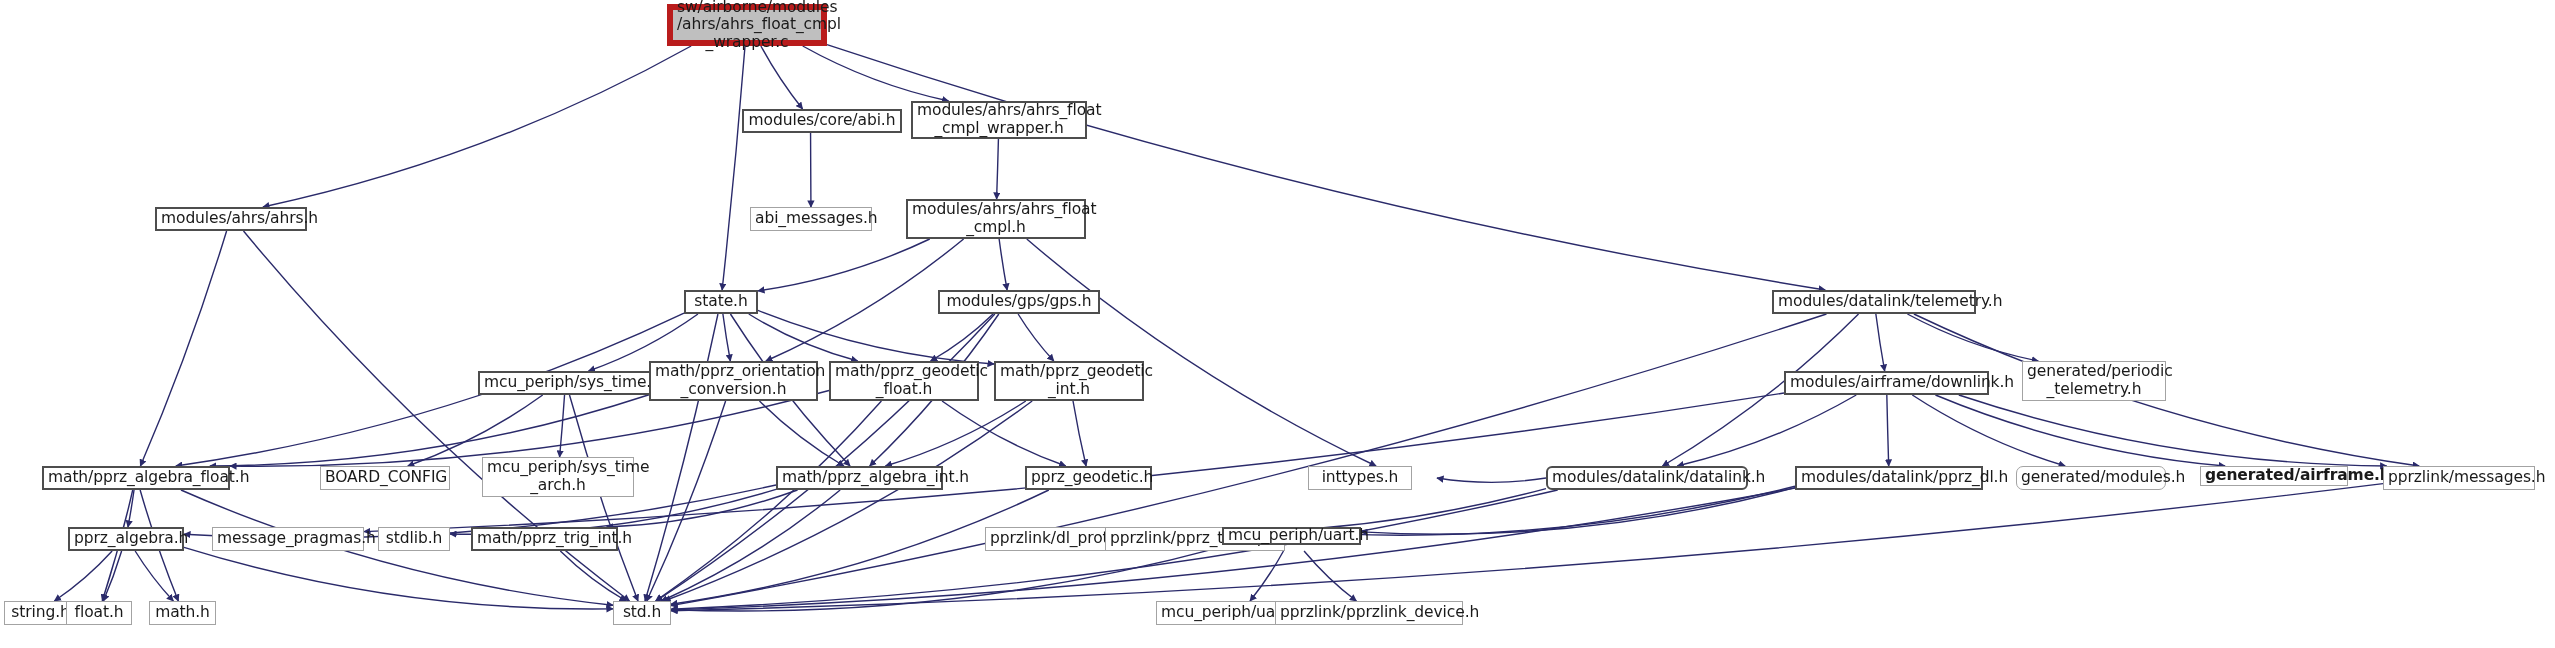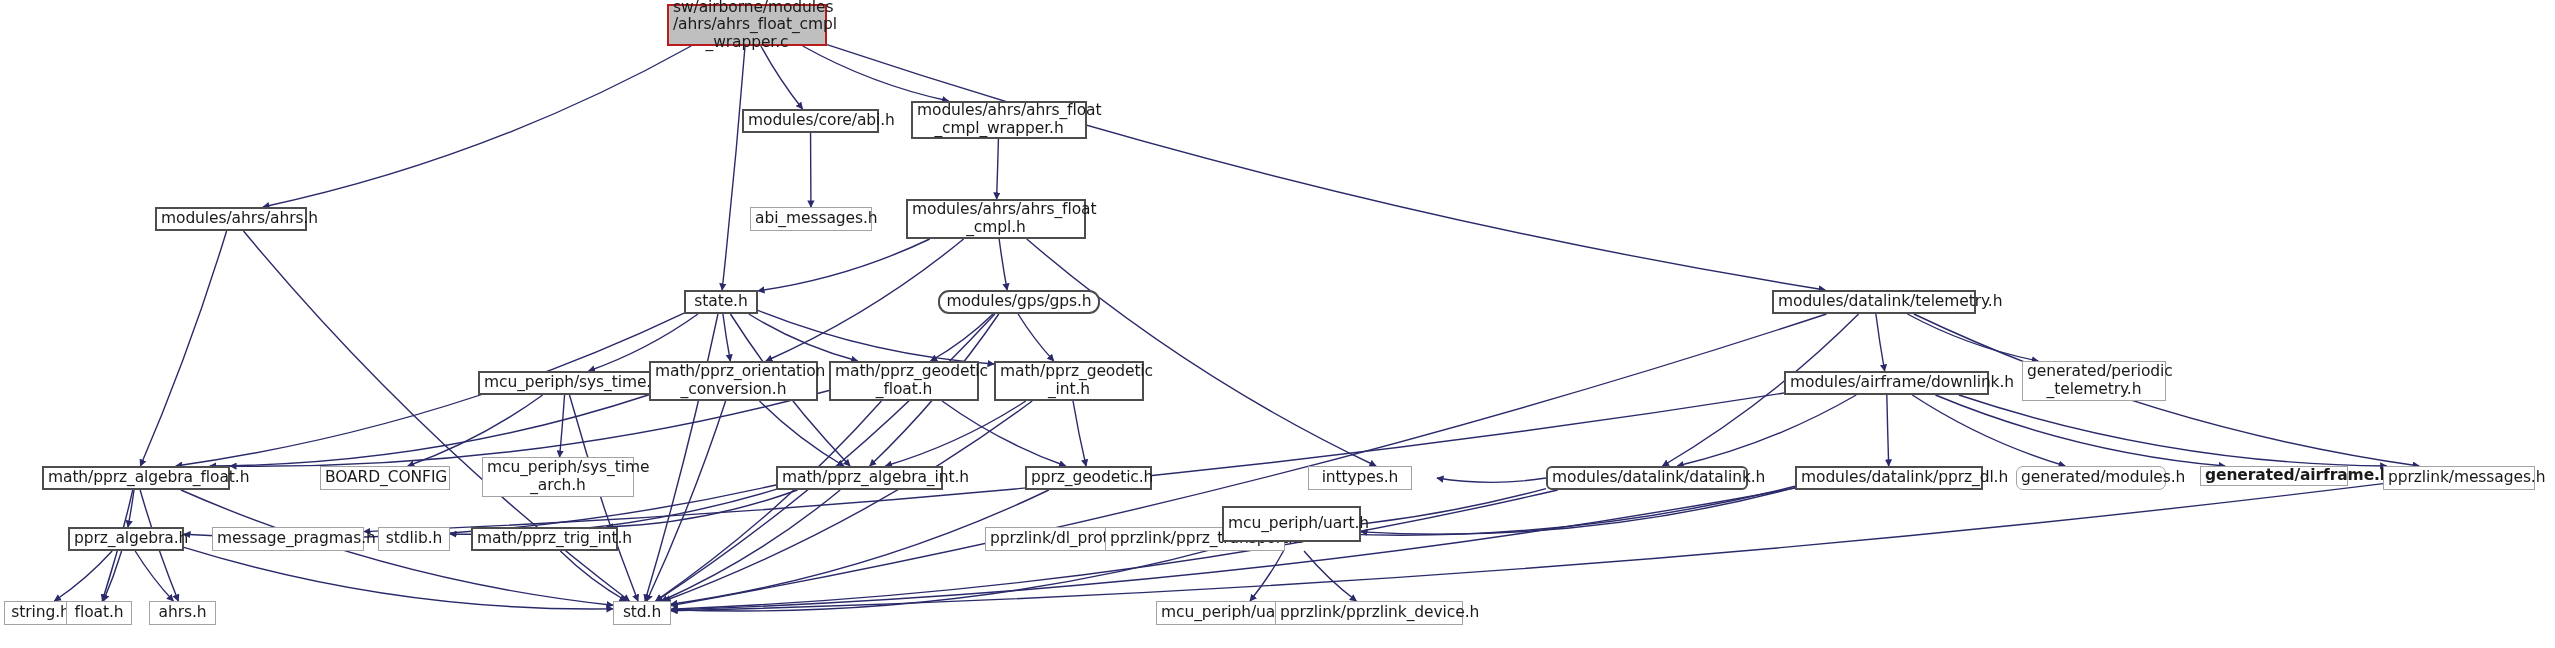--- a/index.html
+++ b/index.html
@@ -38,21 +38,21 @@
     line-height: 1.14;
     letter-spacing: -0.1px;
     white-space: pre-line;
     padding: 1px 4px;
     z-index: 5;
   }
   .node.strong {
     border: 2px solid #4d4d4d;
   }
   .node.root {
-    border: 2px solid #b91c1c;
+    border: 6px solid #b91c1c;
     background: #bfbfbf;
   }
   .node span {
     display: block;
     width: 100%;
   }
 </style>
 </head>
 <body>
 
@@ -134,29 +134,29 @@
         <path d="M 2383 483.6466703357182 Q 1530.1119508124398 589.1305626931285 671 610.8453494771602" fill="none" stroke="#2a2a6a" stroke-width="1.4" marker-end="url(#arrowhead)"></path>
         <path d="M 1283.472972972973 551 Q 1268.9739822009524 577.487663769556 1250.027027027027 601" fill="none" stroke="#2a2a6a" stroke-width="1.4" marker-end="url(#arrowhead)"></path>
         <path d="M 1304.0675675675675 551 Q 1327.3570015922062 579.029829413568 1356.4324324324325 601" fill="none" stroke="#2a2a6a" stroke-width="1.4" marker-end="url(#arrowhead)"></path>
         <path d="M 1222 546.9183987682833 Q 951.2544602881716 620.0371858015574 671 609.6959199384141" fill="none" stroke="#2a2a6a" stroke-width="1.4" marker-end="url(#arrowhead)"></path>
       </g>
   </svg>
   <div id="nodes">
       <div class="node root" style="left: 667px; top: 4px; width: 160px; height: 42px;"><span>sw/airborne/modules
 /ahrs/ahrs_float_cmpl
 _wrapper.c</span></div>
-      <div class="node strong" style="left: 742px; top: 109px; width: 137px; height: 24px;"><span>modules/core/abi.h</span></div>
+      <div class="node strong" style="left: 742px; top: 109px; width: 160px; height: 24px;"><span>modules/core/abi.h</span></div>
       <div class="node strong" style="left: 911px; top: 101px; width: 176px; height: 38px;"><span>modules/ahrs/ahrs_float
 _cmpl_wrapper.h</span></div>
       <div class="node strong" style="left: 155px; top: 207px; width: 152px; height: 24px;"><span>modules/ahrs/ahrs.h</span></div>
       <div class="node " style="left: 750px; top: 207px; width: 122px; height: 24px;"><span>abi_messages.h</span></div>
       <div class="node strong" style="left: 906px; top: 199px; width: 180px; height: 40px;"><span>modules/ahrs/ahrs_float
 _cmpl.h</span></div>
       <div class="node strong" style="left: 684px; top: 290px; width: 74px; height: 24px;"><span>state.h</span></div>
-      <div class="node strong" style="left: 938px; top: 290px; width: 162px; height: 24px; border-radius: 11px;"><span>modules/gps/gps.h</span></div>
+      <div class="node strong" style="left: 938px; top: 290px; width: 162px; height: 24px;"><span>modules/gps/gps.h</span></div>
       <div class="node strong" style="left: 1772px; top: 290px; width: 204px; height: 24px; justify-content: flex-end;"><span>modules/datalink/telemetry.h</span></div>
       <div class="node strong" style="left: 478px; top: 371px; width: 175px; height: 24px;"><span>mcu_periph/sys_time.h</span></div>
       <div class="node strong" style="left: 649px; top: 361px; width: 169px; height: 40px;"><span>math/pprz_orientation
 _conversion.h</span></div>
       <div class="node strong" style="left: 829px; top: 361px; width: 150px; height: 40px;"><span>math/pprz_geodetic
 _float.h</span></div>
       <div class="node strong" style="left: 994px; top: 361px; width: 150px; height: 40px;"><span>math/pprz_geodetic
 _int.h</span></div>
       <div class="node strong" style="left: 1784px; top: 371px; width: 205px; height: 24px;"><span>modules/airframe/downlink.h</span></div>
       <div class="node " style="left: 2022px; top: 361px; width: 144px; height: 40px;"><span>generated/periodic
@@ -172,21 +172,21 @@
       <div class="node strong" style="left: 1795px; top: 466px; width: 188px; height: 24px;"><span>modules/datalink/pprz_dl.h</span></div>
       <div class="node " style="left: 2016px; top: 466px; width: 150px; height: 24px; border-radius: 7px;"><span>generated/modules.h</span></div>
       <div class="node " style="left: 2200px; top: 466px; width: 148px; height: 20px; font-weight: bold;"><span>generated/airframe.h</span></div>
       <div class="node " style="left: 2383px; top: 466px; width: 152px; height: 24px;"><span>pprzlink/messages.h</span></div>
       <div class="node strong" style="left: 68px; top: 527px; width: 116px; height: 24px;"><span>pprz_algebra.h</span></div>
       <div class="node " style="left: 212px; top: 527px; width: 152px; height: 24px;"><span>message_pragmas.h</span></div>
       <div class="node " style="left: 378px; top: 527px; width: 72px; height: 24px;"><span>stdlib.h</span></div>
       <div class="node strong" style="left: 471px; top: 527px; width: 147px; height: 24px;"><span>math/pprz_trig_int.h</span></div>
       <div class="node " style="left: 985px; top: 527px; width: 160px; height: 24px;"><span>pprzlink/dl_protocol.h</span></div>
       <div class="node " style="left: 1105px; top: 527px; width: 180px; height: 24px;"><span>pprzlink/pprz_transport.h</span></div>
-      <div class="node strong" style="left: 1222px; top: 506px; width: 139px; height: 36px;"><span>mcu_periph/uart.h</span></div>
+      <div class="node strong" style="left: 1222px; top: 527px; width: 139px; height: 18px;"><span>mcu_periph/uart.h</span></div>
       <div class="node " style="left: 4px; top: 601px; width: 73px; height: 24px;"><span>string.h</span></div>
       <div class="node " style="left: 66px; top: 601px; width: 66px; height: 24px;"><span>float.h</span></div>
-      <div class="node " style="left: 149px; top: 601px; width: 67px; height: 24px;"><span>ahrs.h</span></div>
+      <div class="node " style="left: 149px; top: 601px; width: 67px; height: 24px;"><span>math.h</span></div>
       <div class="node " style="left: 613px; top: 601px; width: 58px; height: 24px;"><span>std.h</span></div>
       <div class="node " style="left: 1156px; top: 601px; width: 172px; height: 24px;"><span>mcu_periph/uart_arch.h</span></div>
       <div class="node " style="left: 1275px; top: 601px; width: 188px; height: 24px;"><span>pprzlink/pprzlink_device.h</span></div>
     </div>
 </div>
 
 </body></html>

